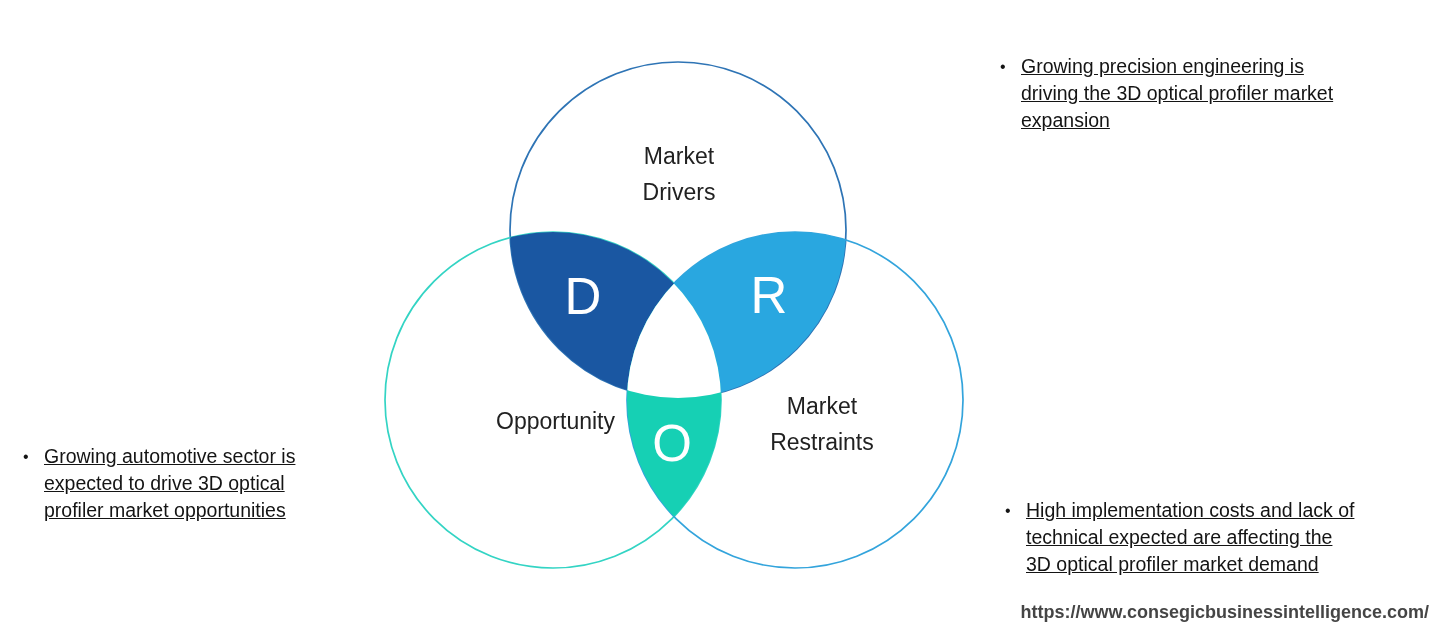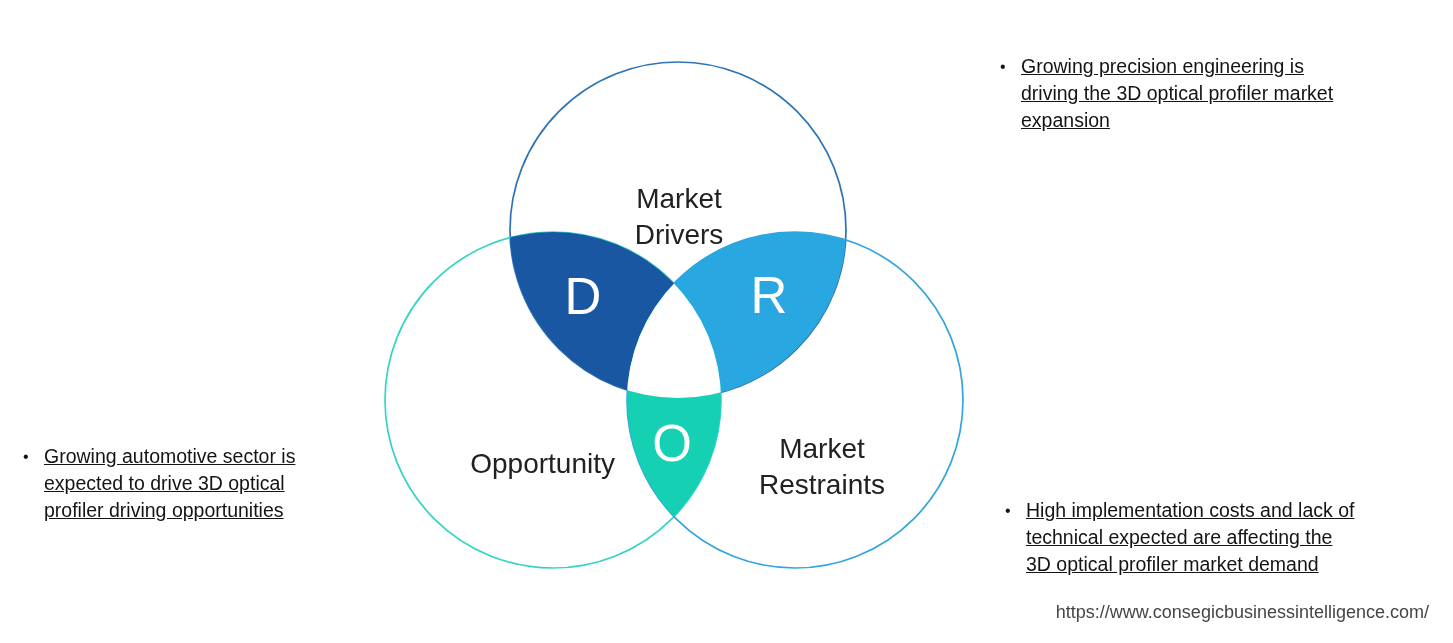--- a/index.html
+++ b/index.html
@@ -25,25 +25,24 @@
   .venn-svg text {
     font-family: "Liberation Sans", sans-serif;
     font-size: 51px;
     fill: #ffffff;
     text-anchor: middle;
   }
   .circle-label {
     position: absolute;
     width: 220px;
     text-align: center;
-    font-size: 28px;
+    font-size: 23px;
     line-height: 36px;
     color: #212121;
     white-space: pre-line;
-    margin-top: 43px;
   }
   .label-drivers    { left: 569px; top: 138px; }
   .label-opportunity{ left: 395px; top: 403px; text-align: right; }
   .label-restraints { left: 712px; top: 388px; }
   .note {
     position: absolute;
     display: flex;
     align-items: flex-start;
     color: #141414;
     font-size: 19.5px;
@@ -64,21 +63,21 @@
   .note-top-right    { left: 1000px; top: 53px;  }
   .note-bottom-left  { left: 23px;   top: 443px; }
   .note-bottom-right { left: 1005px; top: 497px; }
   .source-url {
     position: absolute;
     right: 24px;
     top: 601px;
     font-size: 18px;
     line-height: 22px;
     color: #454545;
-    font-weight: 400;
+    font-weight: 700;
   }
 </style>
 </head>
 <body>
 
 <div class="stage">
 
   <svg class="venn-svg" viewBox="0 0 1453 643">
     <defs>
       <clipPath id="clipT">
@@ -129,21 +128,21 @@
     <span class="dot">•</span>
     <span class="note-text">Growing precision engineering is
 driving the 3D optical profiler market
 expansion</span>
   </div>
 
   <div class="note note-bottom-left">
     <span class="dot">•</span>
     <span class="note-text">Growing automotive sector is
 expected to drive 3D optical
-profiler driving opportunities</span>
+profiler market opportunities</span>
   </div>
 
   <div class="note note-bottom-right">
     <span class="dot">•</span>
     <span class="note-text">High implementation costs and lack of
 technical expected are affecting the
 3D optical profiler market demand</span>
   </div>
 
   <div class="source-url">https://www.consegicbusinessintelligence.com/</div>

